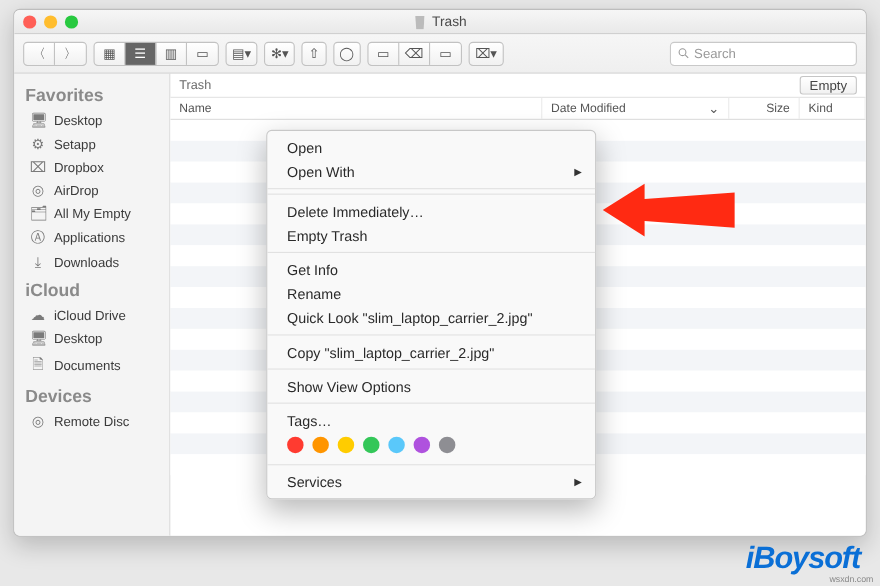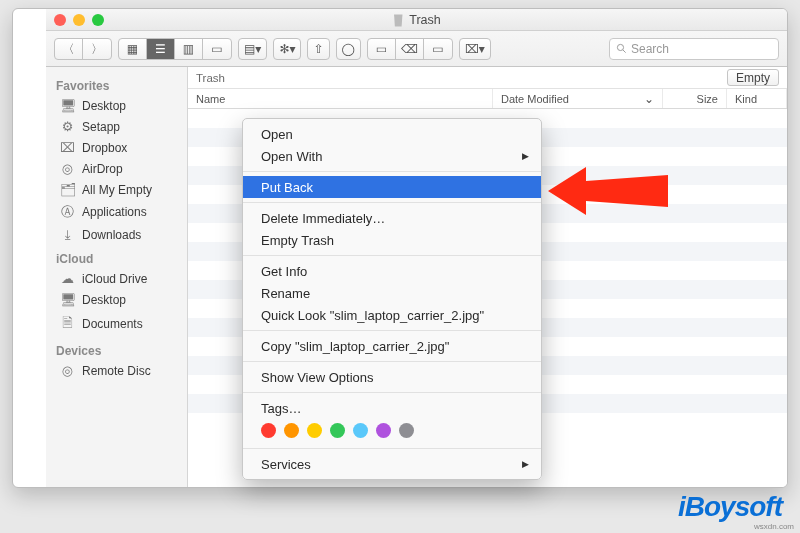--- a/index.html
+++ b/index.html
@@ -1,21 +1,21 @@
 <!DOCTYPE html>
 <html><head>
 <meta charset="utf-8">
 <style>
   * { box-sizing: border-box; margin: 0; padding: 0; font-family: -apple-system, "Helvetica Neue", Arial, sans-serif; }
   body { background: #e8e8e8; width: 800px; height: 533px; overflow: hidden; position: relative; }
   .window {
     position: absolute; left: 12px; top: 8px; width: 776px; height: 480px;
     background: #fff; border: 1px solid #bdbdbd; border-radius: 6px;
     box-shadow: 0 8px 22px rgba(0,0,0,.2); overflow: hidden;
-    display: flex; flex-direction: column; padding-left: 33px;
+    display: flex; flex-direction: column;
   }
   
   .titlebar {
     height: 22px; background: linear-gradient(#f6f6f6,#e9e9e9);
     border-bottom: 1px solid #d0d0d0; display: flex; align-items: center;
     padding: 0 8px; position: relative;
   }
   .traffic { display:flex; gap:7px; }
   .tl { width:12px; height:12px; border-radius:50%; }
   .tl.red{background:#ff5f57;} .tl.yel{background:#ffbd2e;} .tl.grn{background:#28c940;}
@@ -36,21 +36,21 @@
     margin-left:auto; width:170px; height:22px; border:1px solid #c9c9c9; border-radius:4px;
     background:#fff; display:flex; align-items:center; padding:0 6px; font-size:12px; color:#999;
   }
   .search svg{width:11px;height:11px;margin-right:4px;}
   .glyph{font-size:12px;line-height:1;}
   
   .body { flex:1; display:flex; min-height:0; }
   .sidebar {
     width:142px; background:#f4f4f4; border-right:1px solid #d5d5d5; padding:6px 0; font-size:12px; overflow:hidden;
   }
-  .sb-head { color:#8a8a8a; font-size:12px; font-weight:600; padding:6px 10px 2px; }
+  .sb-head { color:#8a8a8a; font-size:16px; font-weight:600; padding:6px 10px 2px; }
   .sb-item { display:flex; align-items:center; gap:7px; padding:3px 10px 3px 14px; color:#3a3a3a; cursor:default;}
   .sb-icon { width:15px; text-align:center; color:#7a7a7a; font-size:13px;}
   
   .main { flex:1; display:flex; flex-direction:column; min-width:0; background:#fff;}
   .pathbar { height:22px; border-bottom:1px solid #e2e2e2; display:flex; align-items:center; padding:0 8px; font-size:11.5px; color:#6a6a6a; justify-content:space-between;}
   .empty-btn { height:17px; padding:0 8px; font-size:12px; border:1px solid #c5c5c5; border-radius:3px; background:linear-gradient(#fff,#f1f1f1); color:#444;}
   .cols { height:20px; border-bottom:1px solid #d9d9d9; display:flex; font-size:11px; color:#555; background:#fff;}
   .col { display:flex; align-items:center; padding:0 8px; border-right:1px solid #eaeaea;}
   .col.name{flex:1;}
   .col.date{width:170px; justify-content:space-between;}
@@ -252,21 +252,20 @@
           <div class="row"></div>
         </div>
     </div>
   </div>
 </div>
 
 <div class="menu" id="menu">
     <div class="mi">Open</div>
     <div class="mi sub">Open With</div>
     <div class="sep"></div>
-    <div class="mi sel">Put Back</div>
     <div class="sep"></div>
     <div class="mi">Delete Immediately…</div>
     <div class="mi">Empty Trash</div>
     <div class="sep"></div>
     <div class="mi">Get Info</div>
     <div class="mi">Rename</div>
     <div class="mi">Quick Look "slim_laptop_carrier_2.jpg"</div>
     <div class="sep"></div>
     <div class="mi">Copy "slim_laptop_carrier_2.jpg"</div>
     <div class="sep"></div>

